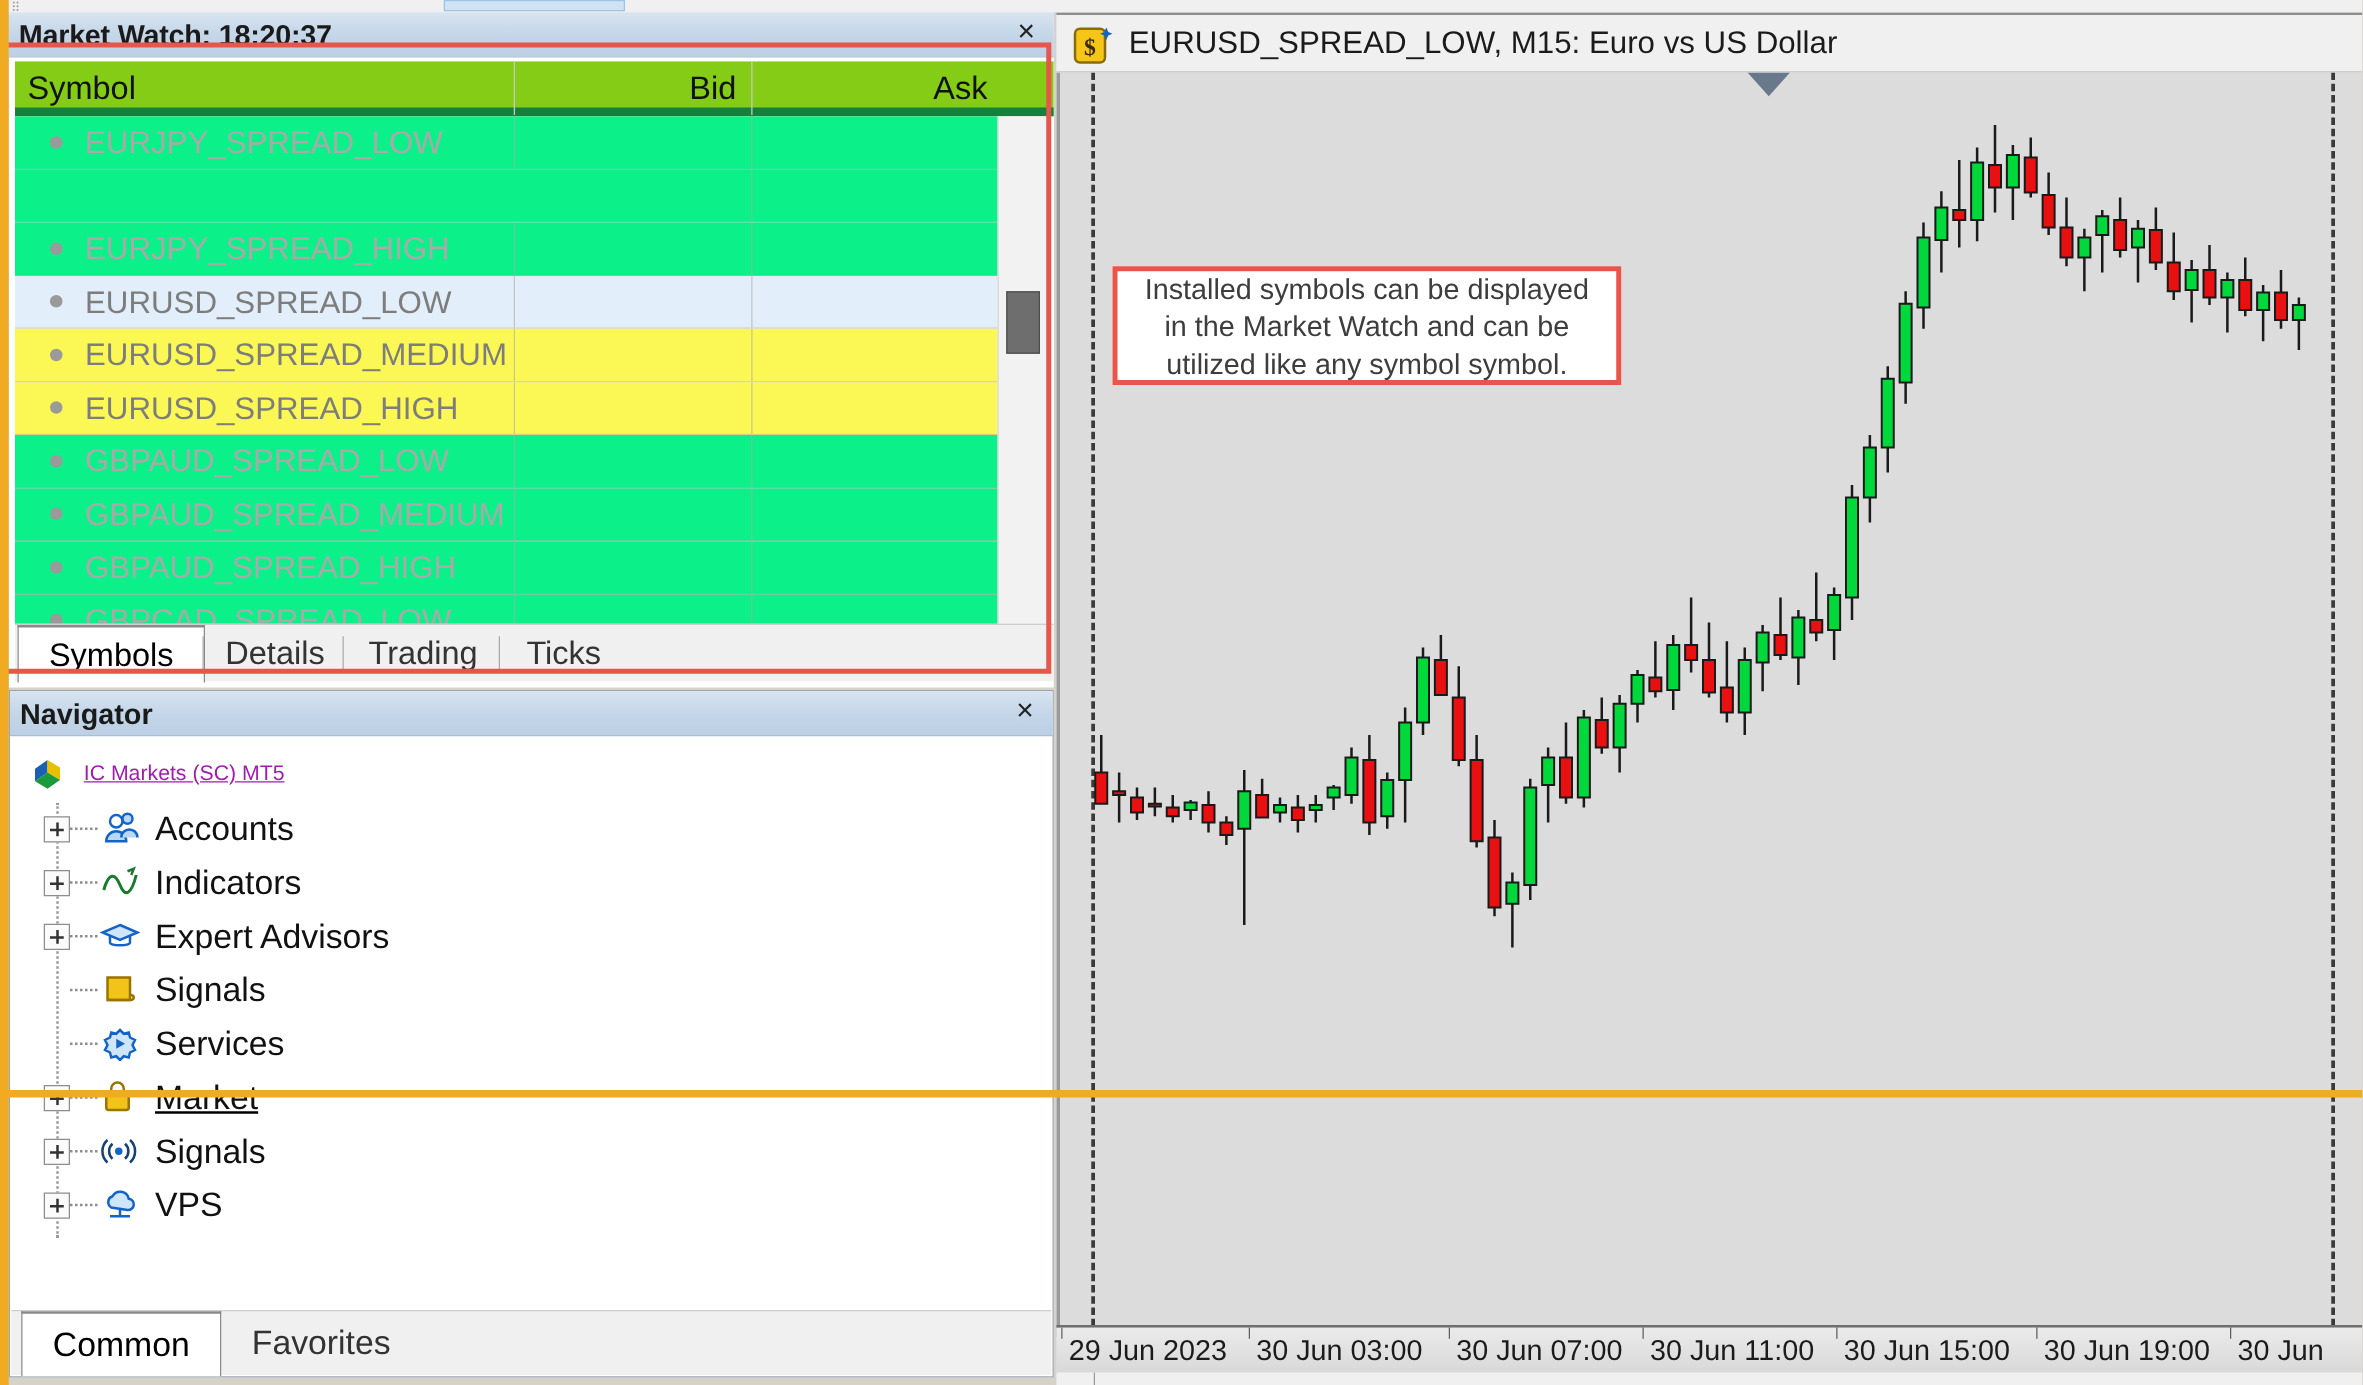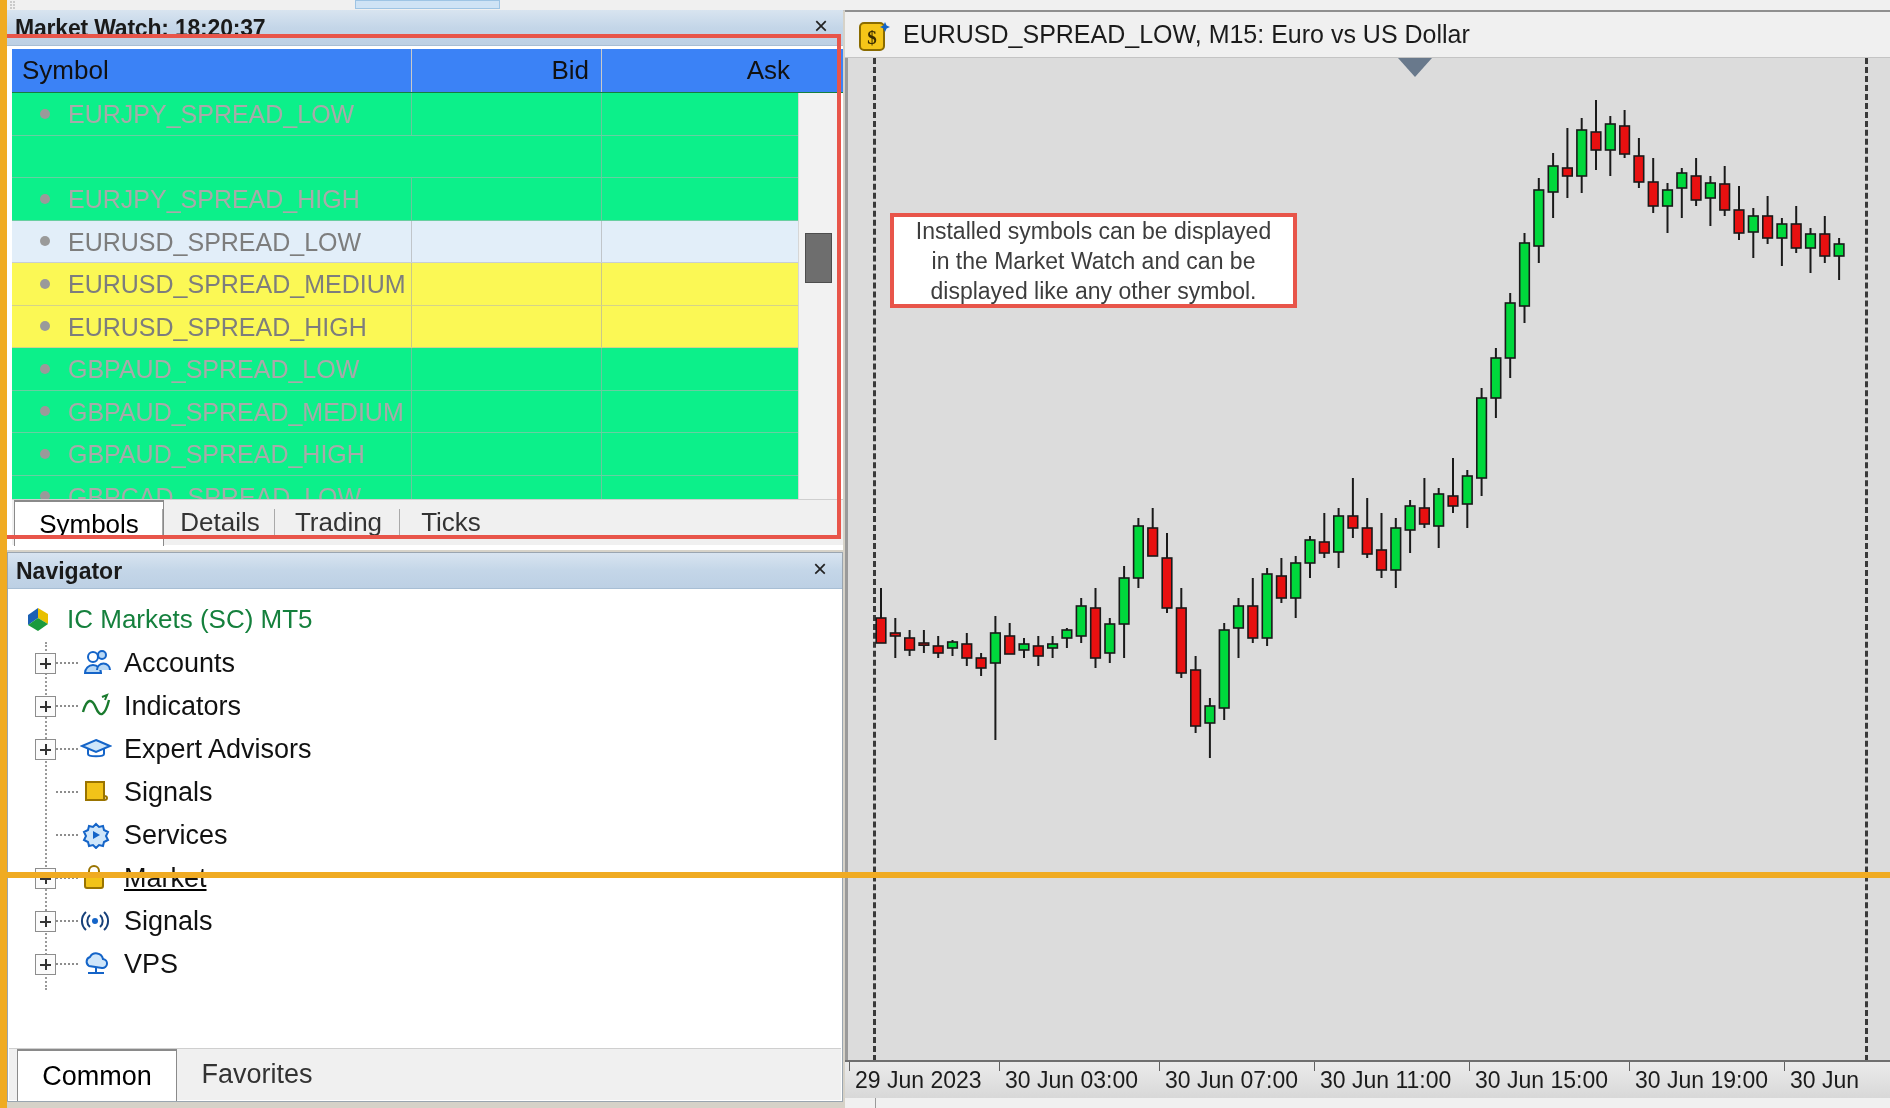--- a/index.html
+++ b/index.html
@@ -69,21 +69,21 @@
   }
 
   
   .mw-table-wrap {
     position: absolute; left: 5px; top: 39px;
     width: 831px; height: 455px;
     background: #fff; overflow: hidden;
   }
   .mw-header {
     position: absolute; left: 0; top: 0; width: 831px; height: 44px;
-    background: #3b82f6; border-bottom: 1px solid #15803d;
+    background: #84cc16; border-bottom: 7px solid #15803d;
     box-sizing: border-box;
   }
   .mw-hcell {
     position: absolute; top: 0; height: 43px; line-height: 43px;
     font-size: 26px; color: #111; box-sizing: border-box;
   }
   .mw-hcell.sym { left: 0; width: 400px; padding-left: 10px; text-align: left;
     border-right: 1px solid #c9c9c9; }
   .mw-hcell.bid { left: 400px; width: 190px; padding-right: 12px; text-align: right;
     border-right: 1px solid #c9c9c9; }
@@ -167,21 +167,21 @@
     font-size: 23px; font-weight: bold; color: #1a1a1a;
   }
   .nav-body {
     position: absolute; left: 1px; top: 37px; width: 832px; height: 456px;
     background: #fff; overflow: hidden;
   }
   .nav-root {
     position: absolute; left: 14px; top: 8px; height: 42px;
     display: flex; align-items: center;
   }
-  .nav-root-label { font-size: 26px; color: #15803d; margin-left: 12px; }
+  .nav-root-label { font-size: 17px; color: #a21caf; margin-left: 12px; text-decoration: underline; }
   .nav-item {
     position: absolute; left: 26px; height: 43px;
     display: flex; align-items: center;
   }
   .nav-exp {
     width: 21px; height: 21px; border: 1px solid #8d8d8d; background: #fbfbfb;
     position: relative; flex: 0 0 auto; box-sizing: border-box;
   }
   .nav-exp:before {
     content: ""; position: absolute; left: 4px; top: 9px; width: 11px; height: 1.5px; background: #333;
@@ -650,21 +650,21 @@
           <rect x="960.7" y="176" width="9.6" height="14" fill="#00d83c" stroke="#1a1a1a" stroke-width="1.6"></rect>
           <line x1="979.8000000000001" x2="979.8000000000001" y1="158" y2="205" stroke="#1a1a1a" stroke-width="2"></line>
           <rect x="975.0000000000001" y="176" width="9.6" height="22" fill="#e81010" stroke="#1a1a1a" stroke-width="1.6"></rect>
           <line x1="994.1" x2="994.1" y1="180" y2="222" stroke="#1a1a1a" stroke-width="2"></line>
           <rect x="989.3000000000001" y="186" width="9.6" height="12" fill="#00d83c" stroke="#1a1a1a" stroke-width="1.6"></rect>
         </svg>
 
       <div class="callout">
         <div class="callout-line">Installed symbols can be displayed</div>
         <div class="callout-line">in the Market Watch and can be</div>
-        <div class="callout-line">displayed like any other symbol.</div>
+        <div class="callout-line">utilized like any symbol symbol.</div>
       </div>
     </div>
 
     <div class="chart-xaxis" id="chart-xaxis">
         <div class="xtick" style="left: 10px;">29 Jun 2023</div>
         <div class="xtick-mark" style="left: 4px;"></div>
         <div class="xtick" style="left: 160px;">30 Jun 03:00</div>
         <div class="xtick-mark" style="left: 154px;"></div>
         <div class="xtick" style="left: 320px;">30 Jun 07:00</div>
         <div class="xtick-mark" style="left: 314px;"></div>

